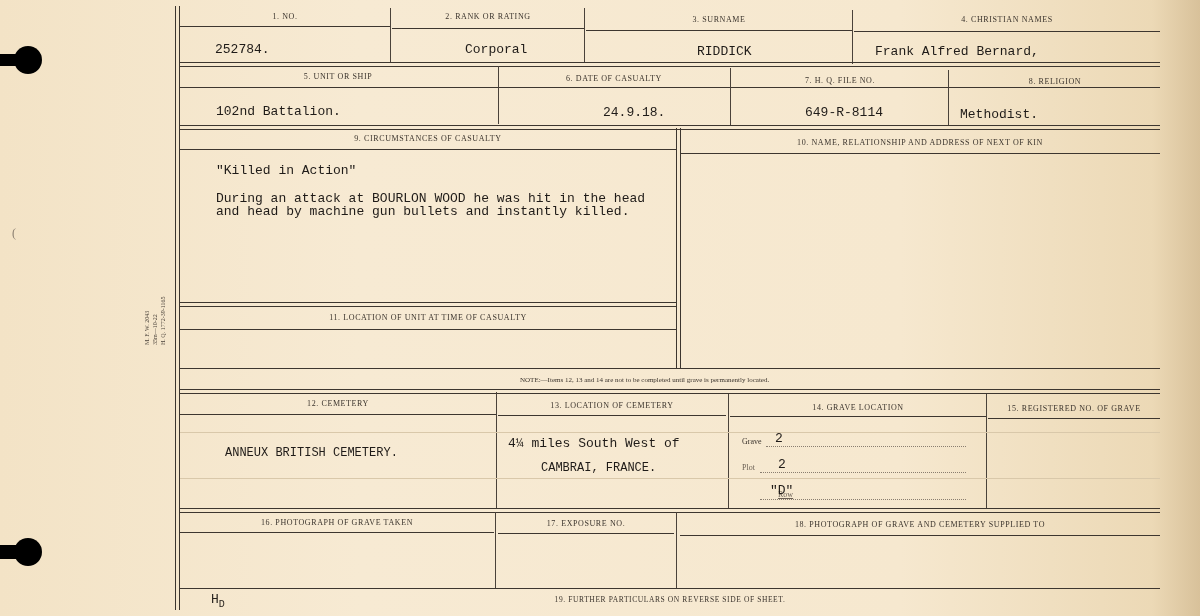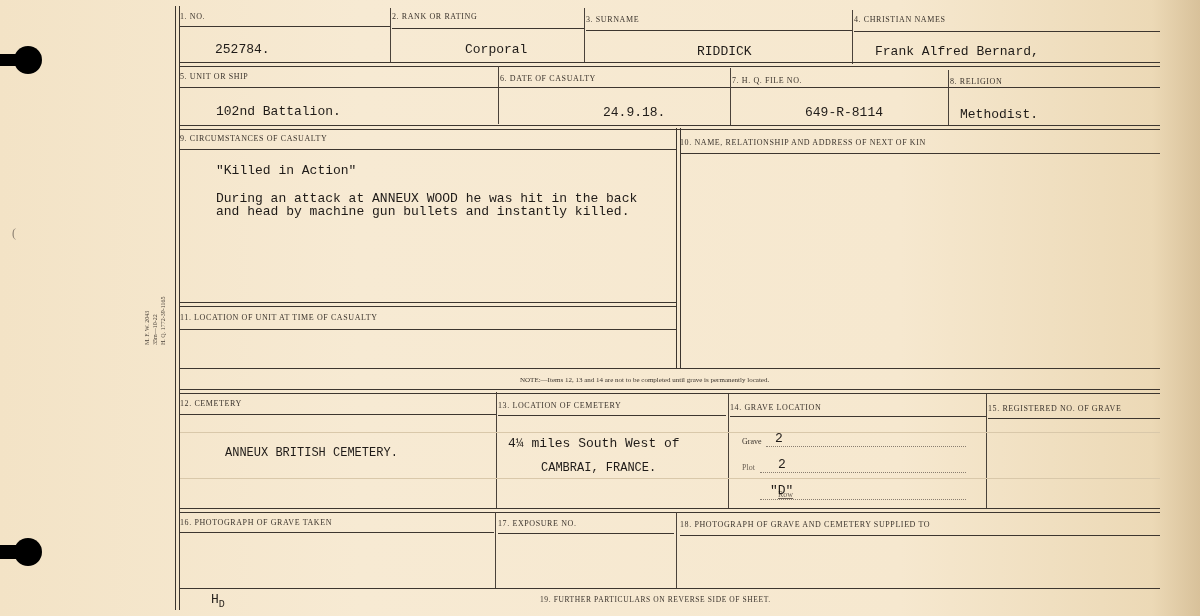--- a/index.html
+++ b/index.html
@@ -12,21 +12,21 @@
   .abs { position: absolute; }
   .hole { position: absolute; width: 28px; height: 28px; border-radius: 50%; background: #000; left: 14px; }
   .hole-tab { position: absolute; height: 12px; background: #000; left: 0; width: 20px; }
   .vline { position: absolute; width: 1px; background: #4a423a; }
   .vline.dbl { width: 3px; border-left: 1px solid #3c352e; border-right: 1px solid #3c352e; background: transparent; }
   .hline { position: absolute; height: 1px; background: #3d362f; }
   .hline.dbl { height: 3px; border-top: 1px solid #3d362f; border-bottom: 1px solid #3d362f; background: transparent; }
   .hline.faint { background: #d9c8aa; }
   .lbl {
     position: absolute; font-family: "Liberation Serif", serif; font-size: 8px;
-    letter-spacing: 0.6px; text-transform: uppercase; color: #3a332c; text-align: left;
+    letter-spacing: 0.6px; text-transform: uppercase; color: #3a332c; text-align: center;
     white-space: nowrap;
   }
   .val {
     position: absolute; font-family: "Liberation Mono", monospace; font-size: 13px;
     color: #1f1b18; white-space: nowrap;
   }
   .note { position: absolute; font-size: 7px; color: #3a332c; white-space: nowrap; font-family: "Liberation Serif", serif; }
   .small { position: absolute; font-size: 8px; color: #6b6055; font-family: "Liberation Serif", serif; }
   .dots { position: absolute; border-bottom: 1px dotted #8a7e70; height: 0; }
   .margin-text {
@@ -90,21 +90,21 @@
 
 <div class="hline dbl" style="left:180px;top:125px;width:980px;"></div>
 
 <div class="lbl" style="left:180px;top:134px;width:496px;">9. Circumstances of Casualty</div>
 <div class="lbl" style="left:680px;top:138px;width:480px;">10. Name, Relationship and Address of Next of Kin</div>
 <div class="hline" style="left:180px;top:149px;width:496px;"></div>
 <div class="hline" style="left:680px;top:153px;width:480px;"></div>
 <div class="vline dbl" style="left:676px;top:128px;height:240px;"></div>
 
 <div class="val" style="left:216px;top:163px;">"Killed in Action"</div>
-<div class="val" style="left:216px;top:191px;">During an attack at ANNEUX WOOD he was hit in the back</div>
+<div class="val" style="left:216px;top:191px;">During an attack at BOURLON WOOD he was hit in the head</div>
 <div class="val" style="left:216px;top:204px;">and head by machine gun bullets and instantly killed.</div>
 
 <div class="hline dbl" style="left:180px;top:302px;width:496px;"></div>
 <div class="lbl" style="left:180px;top:313px;width:496px;">11. Location of Unit at Time of Casualty</div>
 <div class="hline" style="left:180px;top:329px;width:496px;"></div>
 
 <div class="hline" style="left:180px;top:368px;width:980px;"></div>
 <div class="note" style="left:520px;top:376px;">NOTE:—Items 12, 13 and 14 are not to be completed until grave is permanently located.</div>
 <div class="hline dbl" style="left:180px;top:389px;width:980px;"></div>
 

